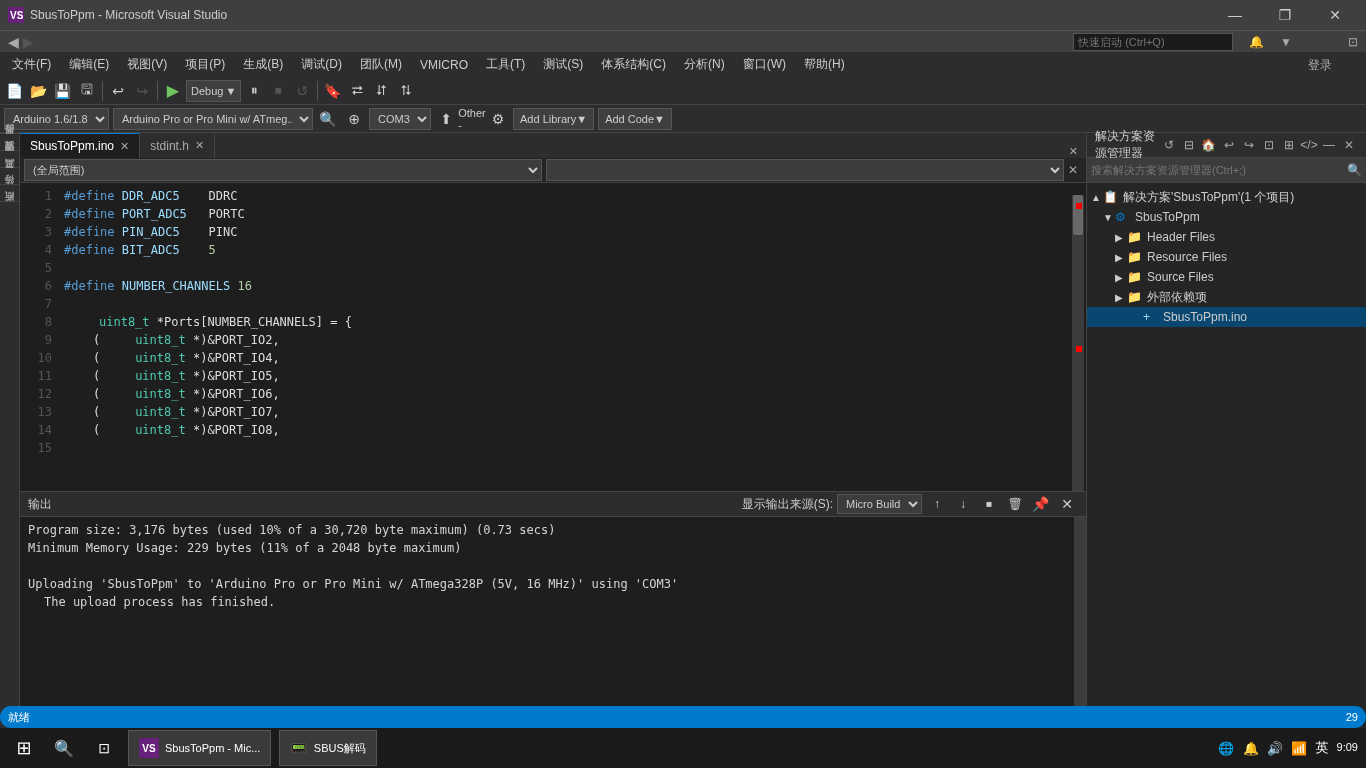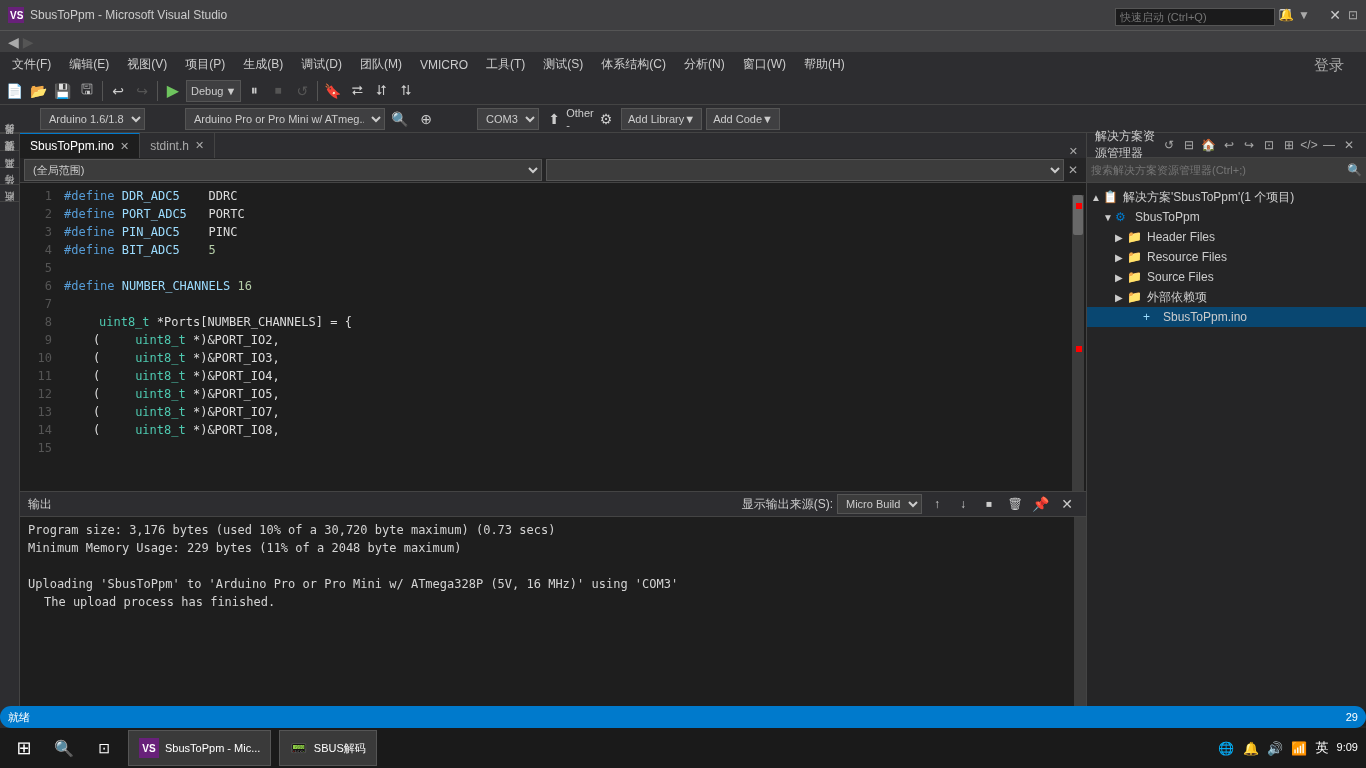--- a/index.html
+++ b/index.html
@@ -8,36 +8,36 @@
     
     .title-bar { height: 30px; background: #3f3f41; display: flex; align-items: center; justify-content: space-between; padding: 0 8px; }
     .title-bar-left { display: flex; align-items: center; gap: 6px; }
     .title-bar-icon { width: 16px; height: 16px; background: #68217a; display: flex; align-items: center; justify-content: center; font-size: 10px; color: white; font-weight: bold; }
     .title-bar-text { font-size: 12px; color: #ccc; }
     .title-bar-right { display: flex; align-items: center; gap: 4px; }
     .title-btn { width: 46px; height: 30px; display: flex; align-items: center; justify-content: center; cursor: pointer; color: #ccc; font-size: 14px; }
 
     
     .quick-bar { height: 22px; background: #3f3f41; display: flex; align-items: center; justify-content: space-between; padding: 0 8px; border-top: 1px solid #555; }
-    .quick-bar-right { display: flex; align-items: flex-start; gap: 4px; }
+    .quick-bar-right { display: flex; align-items: center; gap: 16px; }
     .quick-search { height: 18px; width: 160px; background: #1b1b1c; border: 1px solid #555; color: #ccc; padding: 0 4px; font-size: 11px; }
 
     
     .menu-bar { height: 25px; background: #2d2d30; display: flex; align-items: center; padding: 0 4px; gap: 2px; }
     .menu-item { padding: 2px 8px; color: #ccc; cursor: pointer; font-size: 12px; }
 
     
     .toolbar1 { height: 28px; background: #2d2d30; display: flex; align-items: center; padding: 0 4px; gap: 2px; border-bottom: 1px solid #444; }
     .tb-btn { width: 22px; height: 22px; background: transparent; border: 1px solid transparent; cursor: pointer; display: flex; align-items: center; justify-content: center; color: #ccc; font-size: 14px; }
     .tb-sep { width: 1px; height: 20px; background: #555; margin: 0 2px; }
     .tb-dropdown { height: 22px; background: #3f3f41; border: 1px solid #555; color: #ccc; font-size: 11px; padding: 0 4px; cursor: pointer; display: flex; align-items: center; gap: 2px; }
 
     
     .toolbar2 { height: 28px; background: #2d2d30; display: flex; align-items: center; padding: 0 4px; gap: 4px; border-bottom: 1px solid #444; }
-    .arduino-select { height: 22px; background: #3f3f41; border: 1px solid #555; color: #ccc; font-size: 11px; padding: 0 4px; margin-left: 36px; }
+    .arduino-select { height: 22px; background: #3f3f41; border: 1px solid #555; color: #ccc; font-size: 11px; padding: 0 4px; }
     .toolbar2-btn { height: 22px; padding: 0 6px; background: #3f3f41; border: 1px solid #555; color: #ccc; font-size: 11px; cursor: pointer; display: flex; align-items: center; gap: 2px; }
 
     
     .left-panel { width: 20px; background: #2d2d30; display: flex; flex-direction: column; border-right: 1px solid #444; }
     .left-tab { writing-mode: vertical-rl; transform: rotate(180deg); padding: 8px 3px; font-size: 10px; color: #aaa; cursor: pointer; border-bottom: 1px solid #444; white-space: nowrap; }
 
     
     .editor-area { flex: 1; display: flex; flex-direction: column; background: #1e1e1e; }
 
     
@@ -138,21 +138,21 @@
 
 <div class="quick-bar">
   <div style="display:flex;align-items:center;gap:4px;">
     <span style="color:#aaa;font-size:14px;">◀</span>
     <span style="color:#555;font-size:14px;">▶</span>
   </div>
   <div class="quick-bar-right">
     <input class="quick-search" type="text" placeholder="快速启动 (Ctrl+Q)" style="">
     <span style="color:#aaa;font-size:12px;">🔔</span>
     <span style="color:#aaa;font-size:12px;">▼</span>
-    <span class="title-bar-text" style="font-size:15px;color:#aaa;cursor:pointer;margin-top:48px;">登录</span>
+    <span class="title-bar-text" style="font-size:12px;color:#aaa;cursor:pointer;margin-top:48px;">登录</span>
     <span style="color:#aaa;font-size:12px;">⊡</span>
   </div>
 </div>
 
 <div class="menu-bar">
   <span class="menu-item">文件(F)</span>
   <span class="menu-item">编辑(E)</span>
   <span class="menu-item">视图(V)</span>
   <span class="menu-item">项目(P)</span>
   <span class="menu-item">生成(B)</span>
@@ -266,23 +266,23 @@
       <div class="code-content">
         <div class="code-line"><span class="kw">#define</span> <span class="macro">DDR_ADC5</span>    DDRC</div>
         <div class="code-line"><span class="kw">#define</span> <span class="macro">PORT_ADC5</span>   PORTC</div>
         <div class="code-line"><span class="kw">#define</span> <span class="macro">PIN_ADC5</span>    PINC</div>
         <div class="code-line"><span class="kw">#define</span> <span class="macro">BIT_ADC5</span>    <span class="val">5</span></div>
         <div class="code-line">&nbsp;</div>
         <div class="code-line"><span class="kw">#define</span> <span class="macro">NUMBER_CHANNELS</span> <span class="val">16</span></div>
         <div class="code-line">&nbsp;</div>
         <div class="code-line"><span class="kw2">uint8_t</span> *Ports[NUMBER_CHANNELS] = {</div>
         <div class="code-line">    (<span class="kw2">uint8_t</span> *)&amp;PORT_IO2,</div>
-        <div class="code-line">    (<span class="kw2">uint8_t</span> *)&amp;PORT_IO3,</div>
         <div class="code-line">    (<span class="kw2">uint8_t</span> *)&amp;PORT_IO4,</div>
         <div class="code-line">    (<span class="kw2">uint8_t</span> *)&amp;PORT_IO5,</div>
+        <div class="code-line">    (<span class="kw2">uint8_t</span> *)&amp;PORT_IO6,</div>
         <div class="code-line">    (<span class="kw2">uint8_t</span> *)&amp;PORT_IO7,</div>
         <div class="code-line">    (<span class="kw2">uint8_t</span> *)&amp;PORT_IO8,</div>
       </div>
       <div style="position:relative;width:14px;">
         <div class="scroll-v" style="height:100%;position:relative;">
           <div class="scroll-thumb" style="margin-top:8px;"></div>
           <div class="red-marker" style="top:8px;"></div>
           <div class="red-marker" style="top:50%;"></div>
         </div>
       </div>

